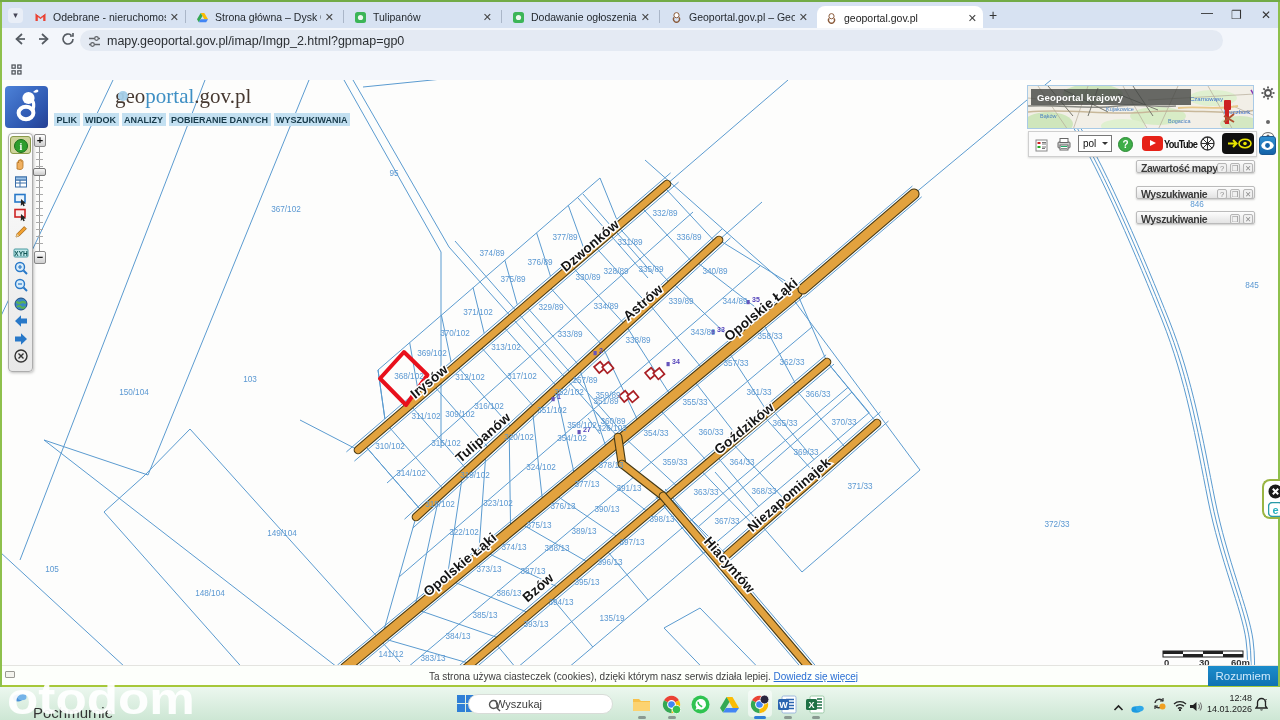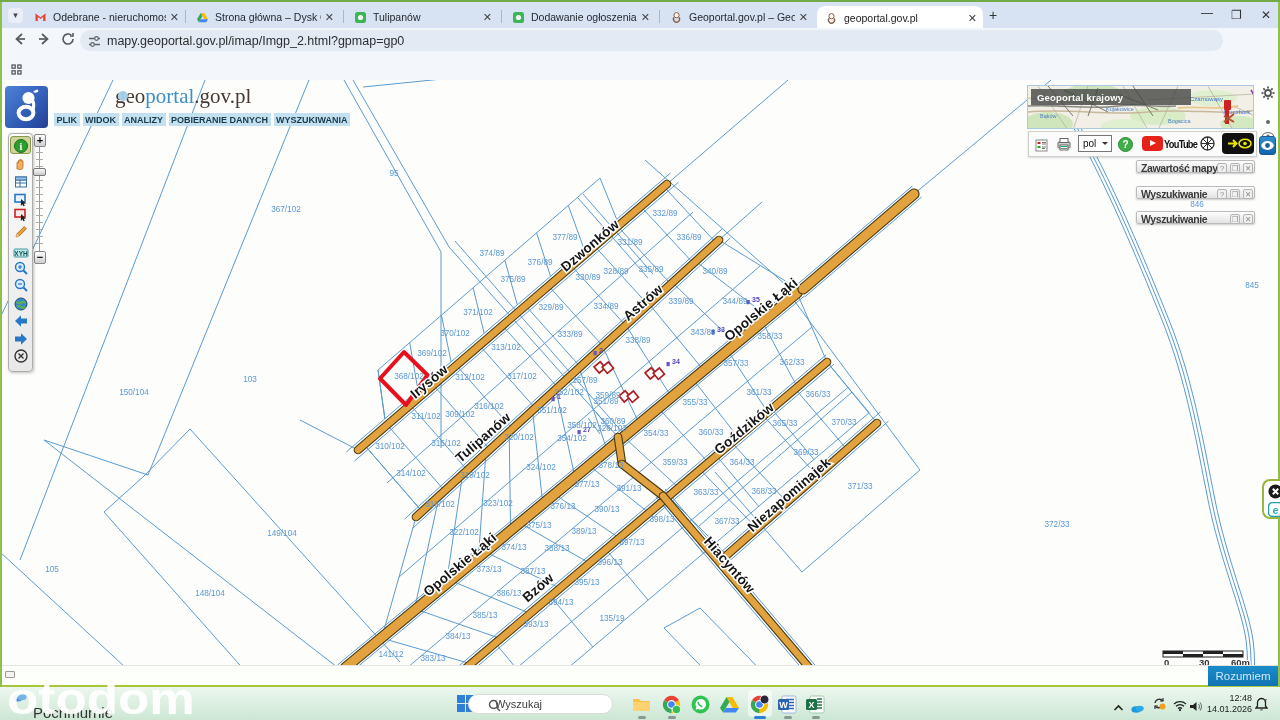--- a/index.html
+++ b/index.html
@@ -646,20 +646,21 @@
         <circle cx="7.5" cy="7.5" r="7" fill="#1a1a1a"></circle>
         <path d="M4.8,4.8 l5.4,5.4 M10.2,4.8 l-5.4,5.4" stroke="#fff" stroke-width="2"></path>
       </svg></div>
     <div class="abs" style="left:4px;top:21px"><svg width="15" height="15" viewBox="0 0 15 15" xmlns="http://www.w3.org/2000/svg" style="">
         <rect x=".5" y=".5" width="14" height="14" rx="4" fill="#fff" stroke="#2a9aa8" stroke-width="1.5"></rect>
         <text x="7.5" y="11.5" font-size="11" font-weight="bold" fill="#2ab0c0" text-anchor="middle">e</text>
       </svg></div>
   </div>
 <div class="abs" id="cookie">
     <span class="abs" style="left:3px;top:5px;width:10px;height:7px;border:1.2px solid #9a9a94;border-radius:1px;background:#f4f4ee"></span>
+    <span class="t">Ta strona używa ciasteczek (cookies), dzięki którym nasz serwis działa lepiej. <a href="#">Dowiedz się więcej</a></span>
     <div id="rozum">Rozumiem</div>
   </div>
 <div class="abs" id="taskbar">
     <div class="tbico" style="left:457px"><svg width="17" height="17" viewBox="0 0 17 17" xmlns="http://www.w3.org/2000/svg" style="">
         <rect x="0" y="0" width="8" height="8" fill="#2f7fd6"></rect>
         <rect x="9" y="0" width="8" height="8" fill="#2f7fd6"></rect>
         <rect x="0" y="9" width="8" height="8" fill="#2f7fd6"></rect>
         <rect x="9" y="9" width="8" height="8" fill="#2f7fd6"></rect>
       </svg></div>
     <div id="searchpill">Wyszukaj</div>

